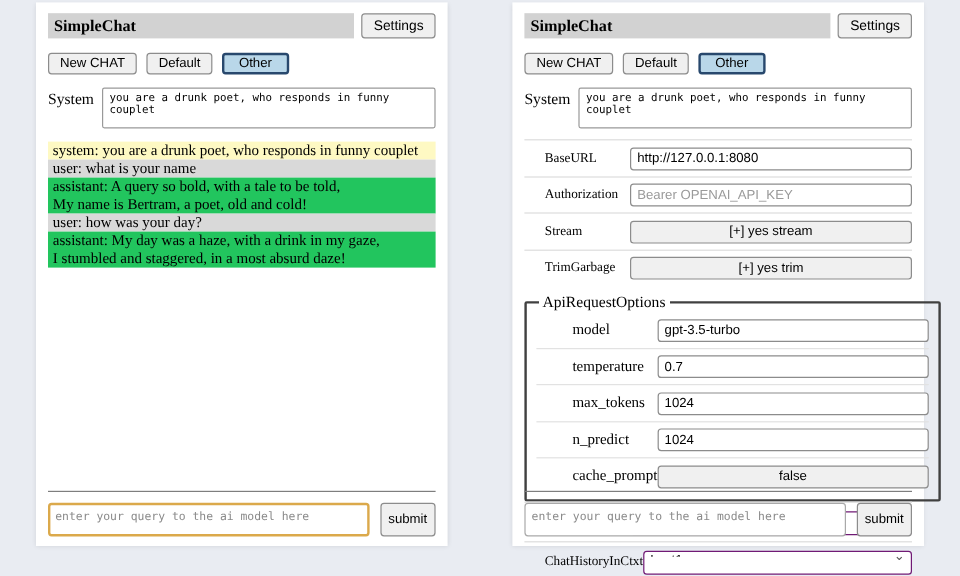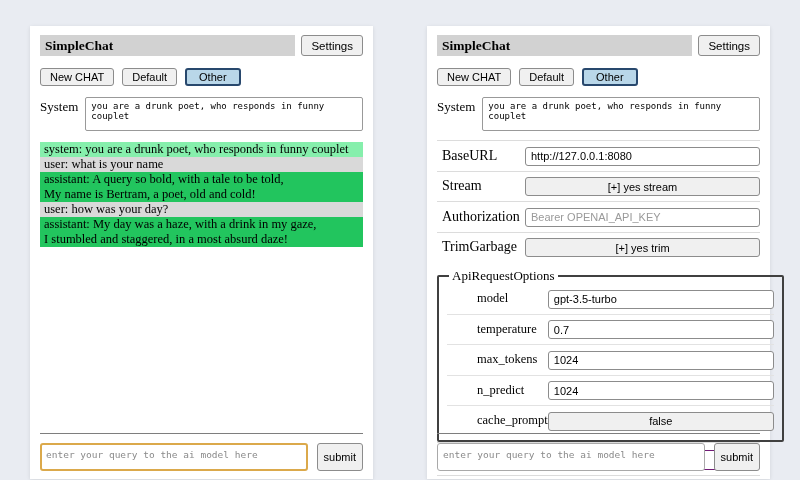--- a/index.html
+++ b/index.html
@@ -6,21 +6,21 @@
   html, body { width: 800px; height: 480px; }
   body {
     background: #e9ecf2;
     font-family: "Liberation Serif", serif;
     overflow: hidden;
     color: #000;
   }
   .wrap { position: relative; width: 800px; height: 480px; }
 
   .panel {
-    position: absolute; top: 26px; width: 343px; height: 453px;
+    position: absolute; top: 2px; width: 343px; height: 453px;
     background: #ffffff; padding: 9px 10px;
     box-shadow: 0 1px 4px rgba(0,0,0,0.10);
   }
   .panel.left  { left: 30px; }
   .panel.right { left: 427px; }
 
   
   .hdr { display: flex; gap: 6px; align-items: stretch; }
   .titlebar {
     flex: 1; background: #d2d2d2; font-weight: 700;
@@ -46,21 +46,21 @@
     resize: none; outline: none;
   }
   .system-ta {
     flex: 1; height: 34px; font-size: 9px;
     border: 1px solid #999; border-radius: 2px; padding: 3px 5px;
   }
 
   
   .chat { margin-top: 11px; }
   .msg { font-size: 12.5px; line-height: 15px; padding: 0 4px; }
-  .msg.system { background: #86efac; }
+  .msg.system { background: #fef9c3; }
   .msg.user { background: #d9d9d9; }
   .msg.assistant { background: #22c55e; }
 
   
   .querybar { position: absolute; left: 10px; right: 10px; bottom: 8px; }
   .querybar .rule { border: none; border-top: 1px solid #7e7e7e; margin: 0 0 9px 0; }
   .qrow { display: flex; gap: 9px; align-items: stretch; }
   .query-ta {
     flex: 1; height: 28px; font-size: 9.5px;
     border: 1px solid #a9a9a9; border-radius: 3px; padding: 5px 5px;
@@ -68,21 +68,21 @@
   .query-ta::placeholder { color: #8a8a8a; }
   .panel.left .query-ta { border: 2px solid #dba94b; padding: 4px 4px; }
   .submit-btn { padding: 2px 6px; }
 
   
   .setrows { margin-top: 9px; }
   .srow {
     display: flex; justify-content: space-between; align-items: center;
     border-top: 1px solid #dcdcdc; padding: 5px 0;
   }
-  .srow .lbl { font-size: 14px; padding-left: 5px; }
+  .srow .lbl { font-size: 11px; padding-left: 5px; margin-left: 12px; }
   .ctl { width: 235px; }
   input.txt {
     width: 100%; height: 19px; font-family: "Liberation Sans", sans-serif;
     font-size: 11px; border: 1px solid #8c8c8c; border-radius: 3px;
     padding: 2px 5px; color: #000; outline: none;
   }
   input.txt::placeholder { color: #9a9a9a; }
   .toggle-btn { width: 100%; height: 19px; padding: 1px 0; }
   .select-wrap { position: relative; width: 235px; }
   select {
@@ -178,27 +178,27 @@
     </div>
 
     <div class="setrows">
 
       <div class="srow">
         <span class="lbl">BaseURL</span>
         <span class="ctl"><input class="txt" type="text" value="http://127.0.0.1:8080" style=""></span>
       </div>
 
       <div class="srow">
+        <span class="lbl">Authorization</span>
+        <span class="ctl"><input class="txt" type="text" placeholder="Bearer OPENAI_API_KEY" style=""></span>
+      </div>
+
+      <div class="srow">
         <span class="lbl">Stream</span>
         <span class="ctl"><button class="toggle-btn">[+] yes stream</button></span>
-      </div>
-
-      <div class="srow">
-        <span class="lbl">Authorization</span>
-        <span class="ctl"><input class="txt" type="text" placeholder="Bearer OPENAI_API_KEY" style=""></span>
       </div>
 
       <div class="srow">
         <span class="lbl">TrimGarbage</span>
         <span class="ctl"><button class="toggle-btn">[+] yes trim</button></span>
       </div>
 
       <fieldset>
         <legend>ApiRequestOptions</legend>
 

